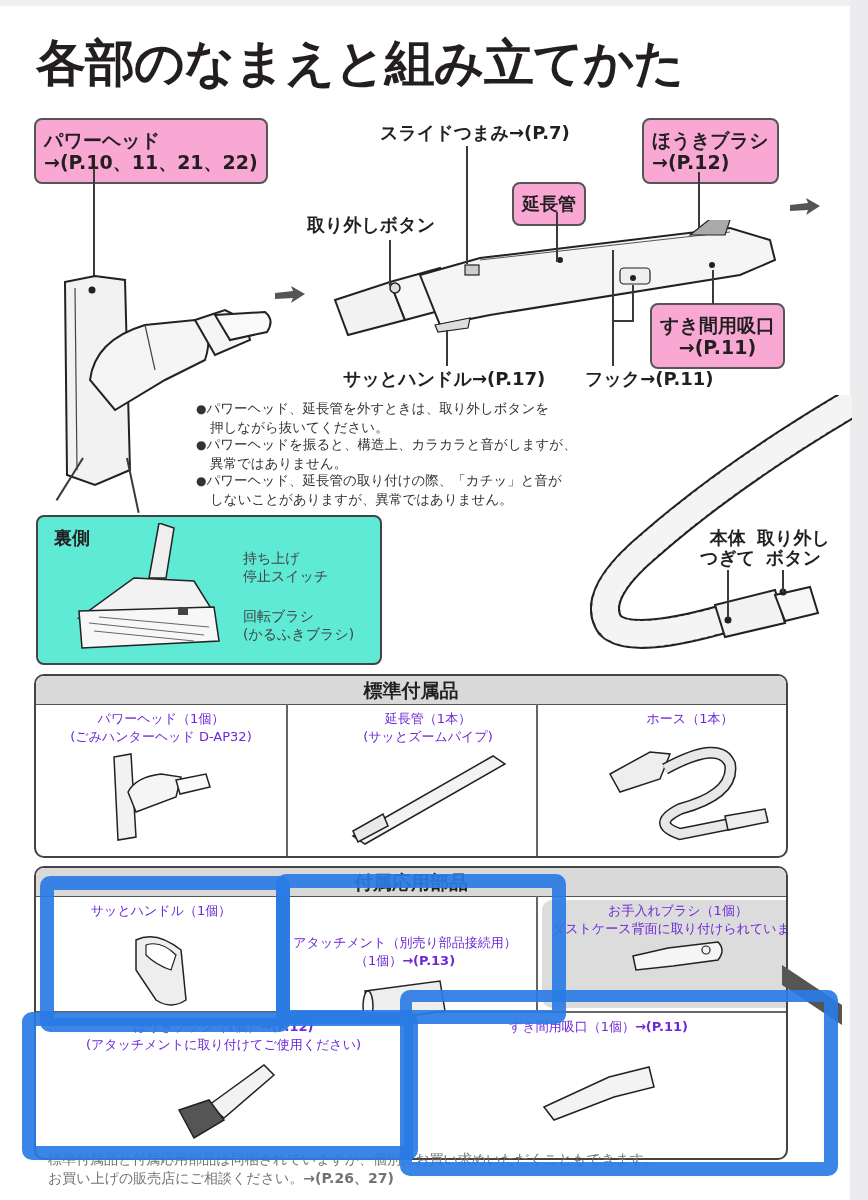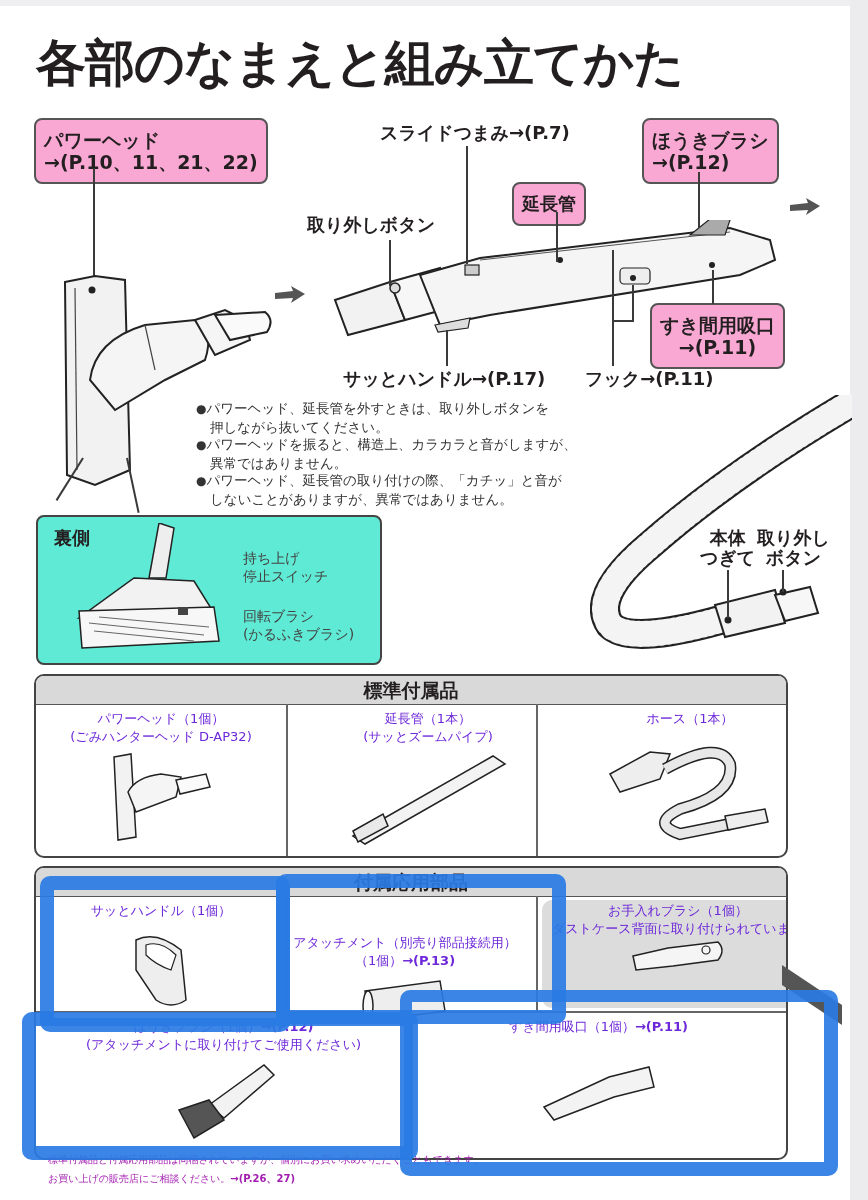--- a/index.html
+++ b/index.html
@@ -32,21 +32,21 @@
   }
   .panel-head {
     height:28px; background:#d9d9d9; border-bottom:1.5px solid #555;
     text-align:center; font-size:19px; font-weight:bold; line-height:28px;
   }
   .cell { position:absolute; text-align:center; font-size:13px; line-height:18px; color:#6d28d9; }
   .vdiv { position:absolute; width:1.5px; background:#666; }
   .hdiv { position:absolute; height:1.5px; background:#666; }
   .bold { font-weight:bold; }
   .blue { position:absolute; border:14px solid #2a7be4; border-radius:10px; opacity:0.92; }
-  .footnote { left:48px; top:1150px; font-size:10px; line-height:19px; color:#a21caf; white-space:nowrap; }
+  .footnote { left:48px; top:1150px; font-size:14px; line-height:19px; color:#737373; white-space:nowrap; }
 </style>
 </head>
 <body>
 
 <div class="topbar"></div>
 <div class="right-gutter"></div>
 
 <div class="abs title">各部のなまえと組み立てかた</div>
 
 <div class="callout" style="left:34px; top:118px;">

